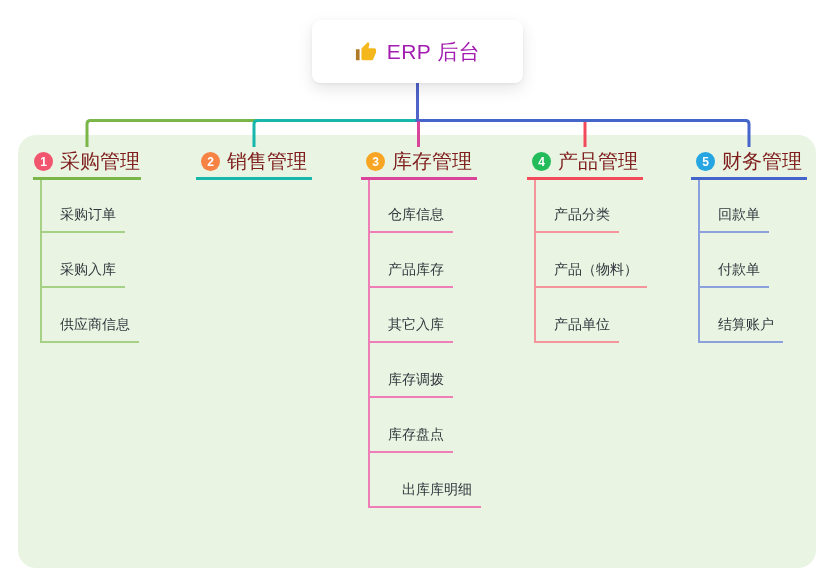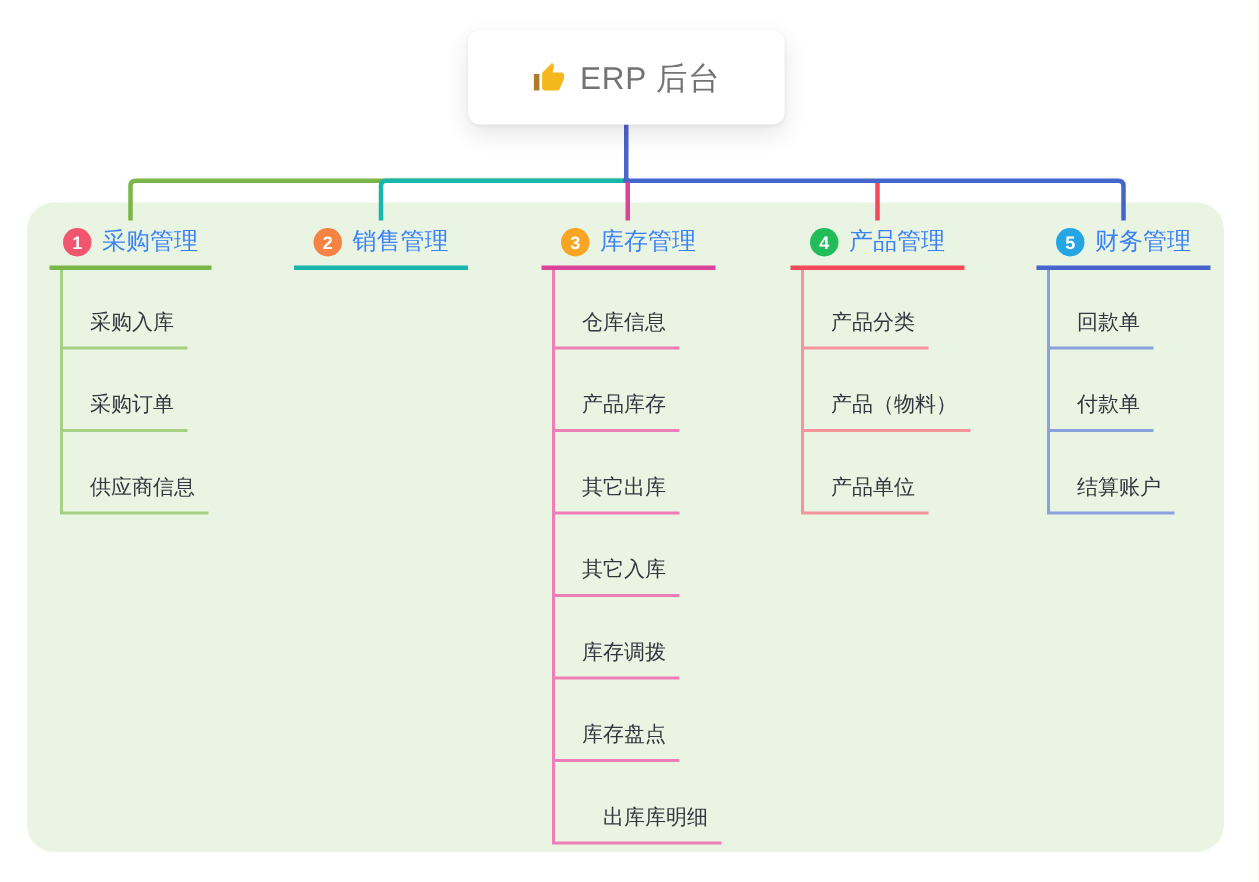--- a/index.html
+++ b/index.html
@@ -16,39 +16,39 @@
     position:absolute;left:0;top:0;pointer-events:none;
   }
   .root-node{
     position:absolute;left:312px;top:20px;width:211px;height:63px;
     background:#ffffff;border-radius:8px;
     box-shadow:0 1px 3px rgba(0,0,0,0.06),0 6px 16px rgba(0,0,0,0.10);
     display:flex;align-items:center;justify-content:center;gap:10px;
     cursor:pointer;
   }
   .root-label{
-    font-size:21px;color:#737373;font-weight:500;letter-spacing:0.5px;
+    font-size:21px;color:#a21caf;font-weight:500;letter-spacing:0.5px;
   }
   .thumb{display:flex;align-items:center;}
   .branch{
     position:absolute;
   }
   .branch-title{
     box-sizing:border-box;height:34px;
     display:flex;align-items:center;justify-content:center;gap:7px;
     border-bottom:3px solid #000;
     cursor:pointer;
   }
   .badge{
     width:19px;height:19px;border-radius:50%;
     display:flex;align-items:center;justify-content:center;
     color:#fff;font-size:12px;font-weight:700;flex:0 0 auto;
   }
   .branch-label{
-    font-size:16px;color:#3b82f6;font-weight:500;white-space:nowrap;
+    font-size:20px;color:#7f1d1d;font-weight:500;white-space:nowrap;
   }
   .children{
     margin:0 0 0 7px;padding:0;list-style:none;
     border-left:2px solid #000;width:max-content;
   }
   .child{
     box-sizing:border-box;height:55px;width:max-content;
     display:flex;align-items:flex-end;
     padding:0 9px 7px 18px;
     border-bottom:2px solid #000;
@@ -81,40 +81,39 @@
   <span class="root-label">ERP 后台</span>
 </div>
 
 <div id="branches">
     <div class="branch" style="left: 33px; top: 146px; width: 108px;">
       <div class="branch-title" style="border-bottom-color: rgb(122, 182, 72);">
         <span class="badge" style="background: rgb(242, 86, 111);">1</span>
         <span class="branch-label">采购管理</span>
       </div>
       <ul class="children" style="border-left-color: rgb(166, 209, 132);">
+        <li class="child" style="border-bottom-color: rgb(166, 209, 132);">采购订单</li>
         <li class="child" style="border-bottom-color: rgb(166, 209, 132);">采购入库</li>
-        <li class="child" style="border-bottom-color: rgb(166, 209, 132);">采购订单</li>
         <li class="child" style="border-bottom-color: rgb(166, 209, 132);">供应商信息</li>
       </ul>
     </div>
     <div class="branch" style="left: 196px; top: 146px; width: 116px;">
       <div class="branch-title" style="border-bottom-color: rgb(23, 183, 171);">
         <span class="badge" style="background: rgb(246, 130, 68);">2</span>
         <span class="branch-label">销售管理</span>
       </div>
     </div>
     <div class="branch" style="left: 361px; top: 146px; width: 116px;">
       <div class="branch-title" style="border-bottom-color: rgb(218, 69, 156);">
         <span class="badge" style="background: rgb(247, 165, 35);">3</span>
         <span class="branch-label">库存管理</span>
       </div>
       <ul class="children" style="border-left-color: rgb(239, 126, 184);">
         <li class="child" style="border-bottom-color: rgb(239, 126, 184);">仓库信息</li>
         <li class="child" style="border-bottom-color: rgb(239, 126, 184);">产品库存</li>
-        <li class="child" style="border-bottom-color: rgb(239, 126, 184);">其它出库</li>
         <li class="child" style="border-bottom-color: rgb(239, 126, 184);">其它入库</li>
         <li class="child" style="border-bottom-color: rgb(239, 126, 184); text-align: right;">库存调拨</li>
         <li class="child" style="border-bottom-color: rgb(239, 126, 184);">库存盘点</li>
         <li class="child" style="border-bottom-color: rgb(239, 126, 184); padding-left: 32px;">出库库明细</li>
       </ul>
     </div>
     <div class="branch" style="left: 527px; top: 146px; width: 116px;">
       <div class="branch-title" style="border-bottom-color: rgb(242, 74, 91);">
         <span class="badge" style="background: rgb(34, 188, 91);">4</span>
         <span class="branch-label">产品管理</span>

